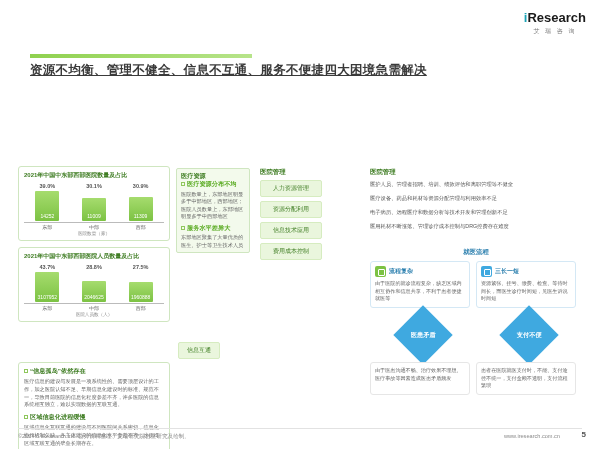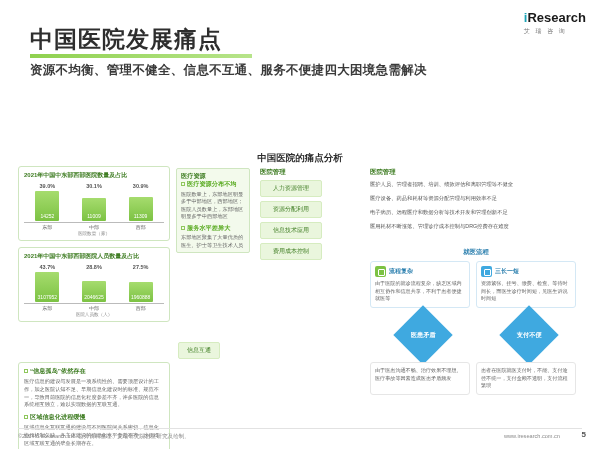--- a/index.html
+++ b/index.html
@@ -8,36 +8,36 @@
     width:600px; height:449px;
     background:#ffffff;
     font-family:"Liberation Sans", sans-serif;
     color:#333;
     position:relative;
     overflow:hidden;
   }
   .page { position:relative; width:600px; height:449px; background:#fff; }
 
   
-  .logo { position:absolute; right:14px; top:10px; text-align:left; }
+  .logo { position:absolute; right:14px; top:10px; text-align:center; }
   .logo .mark { font-size:13px; font-weight:bold; color:#1a1a1a; letter-spacing:0px;}
   .logo .mark .i { color:#1aa3b5; }
   .logo .sub { font-size:6px; color:#7a7a7a; letter-spacing:2px; margin-top:2px;}
 
   .title-main {
     position:absolute; left:30px; top:24px;
     font-size:23px; font-weight:bold; color:#2e2e2e; letter-spacing:1px;
   }
   .title-underline {
     position:absolute; left:30px; top:54px; width:222px; height:4px;
     background:linear-gradient(90deg,#8fd14f,#b7e48a);
   }
   .title-sub {
     position:absolute; left:30px; top:62px;
-    font-size:12.5px; font-weight:bold; color:#3a3a3a; letter-spacing:0.3px;
+    font-size:12.5px; font-weight:bold; color:#3a3a3a; letter-spacing:0.3px;text-decoration:underline;
   }
 
   .body-text {
     position:absolute; left:30px; top:92px; width:540px;
     font-size:7.4px; line-height:1.85; color:#4a4a4a; text-align:justify;
   }
 
   
   .diagram { position:absolute; left:18px; top:152px; width:564px; height:270px; }
 
@@ -143,27 +143,25 @@
 </head>
 <body>
 
 <div class="page">
 
   <div class="logo">
     <div class="mark"><span class="i">i</span><span>Research</span></div>
     <div class="sub">艾 瑞 咨 询</div>
   </div>
 
-  <div class="title-main">中国医院发展痛点</div>
   <div class="title-underline"></div>
   <div class="title-sub">资源不均衡、管理不健全、信息不互通、服务不便捷四大困境急需解决</div>
 
 
   <div class="diagram">
-    <div class="diagram-title">中国医院的痛点分析</div>
 
     <div class="left-col">
 
       <div class="chart-box">
         <div class="chart-title">2021年中国中东部西部医院数量及占比</div>
         <div class="bars">
           <div class="pcts">
             <span>39.0%</span>
             <span>30.1%</span>
             <span>30.9%</span>

